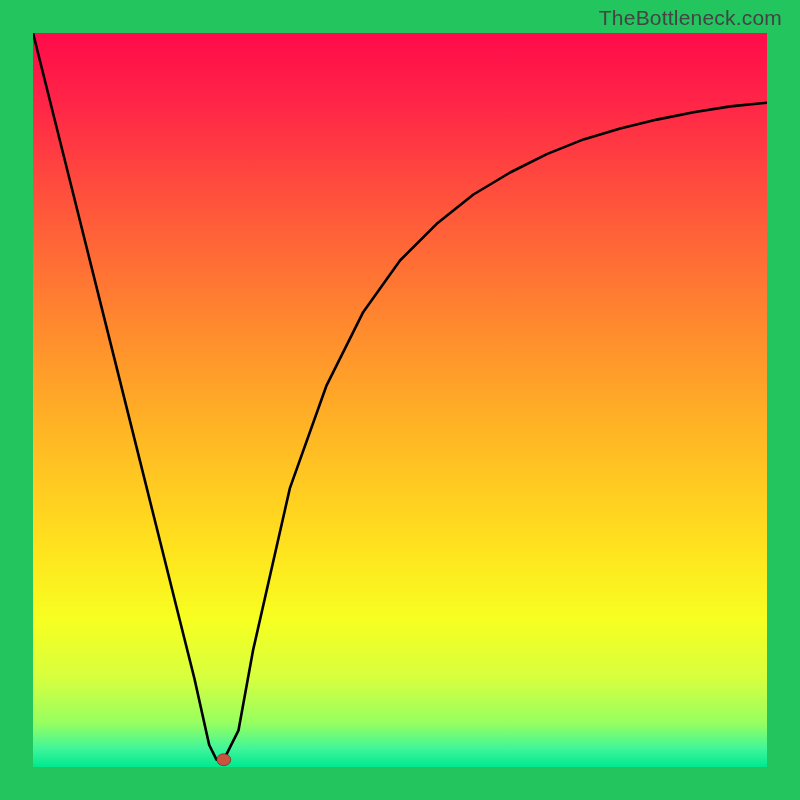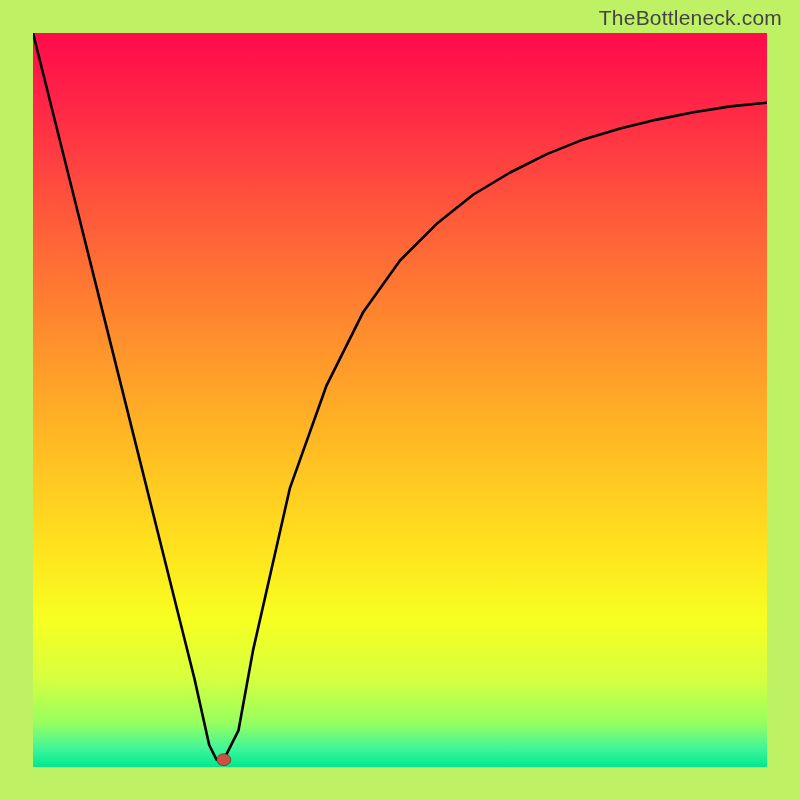--- a/index.html
+++ b/index.html
@@ -10,21 +10,21 @@
     background: #000;
     overflow: hidden;
     font-family: Arial, Helvetica, sans-serif;
   }
   .frame {
     position: absolute;
     top: 0;
     left: 0;
     width: 800px;
     height: 800px;
-    background: #bef264;
+    background: #22c55e;
   }
   .plot {
     position: absolute;
     top: 33px;
     left: 33px;
     width: 734px;
     height: 734px;
   }
   .gradient {
     position: absolute;

